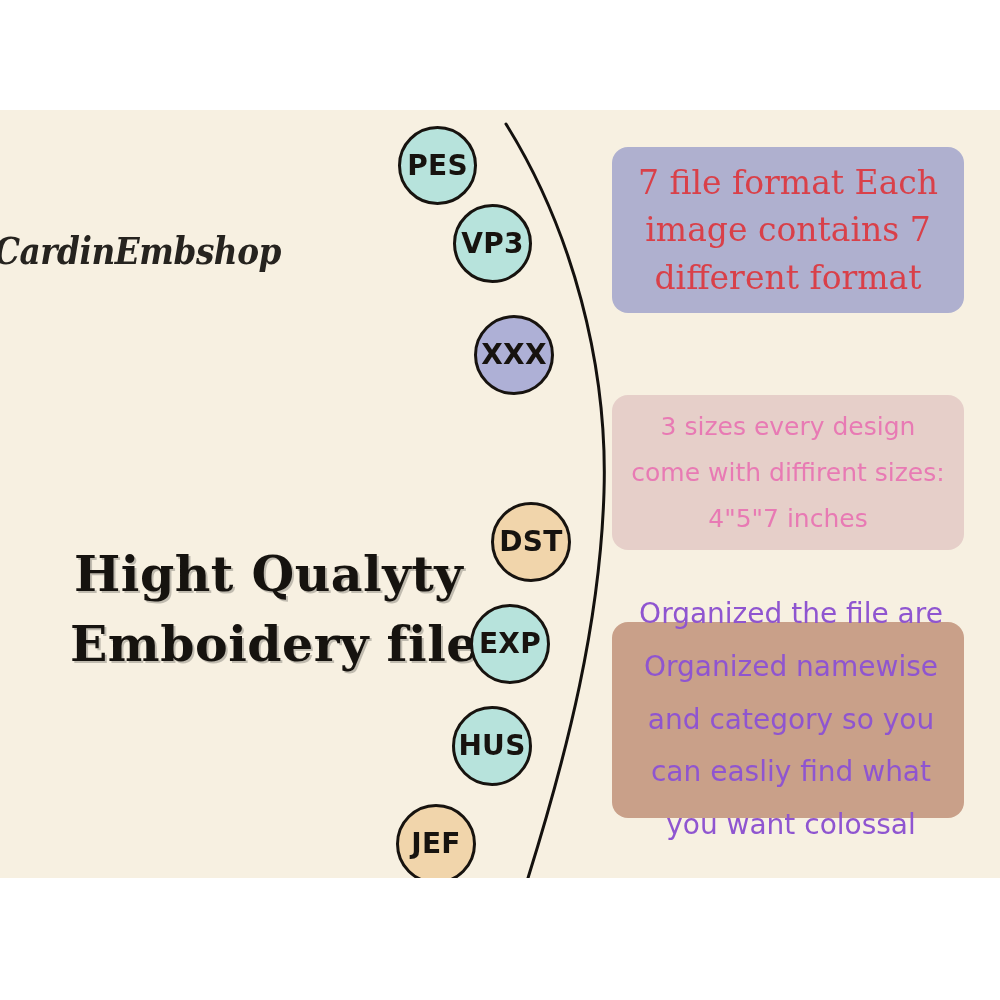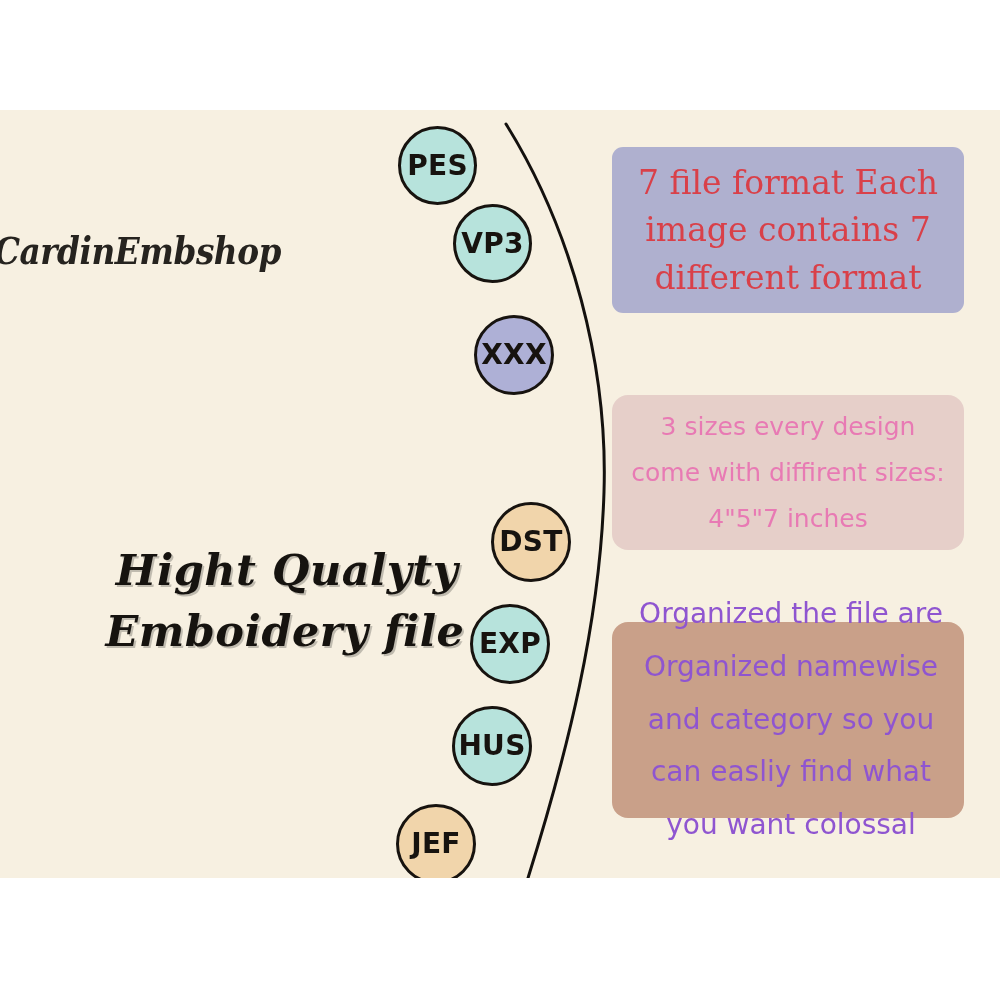--- a/index.html
+++ b/index.html
@@ -49,27 +49,25 @@
   }
 
   
   #headline {
     position: absolute;
     left: 70px;
     top: 430px;
     width: 430px;
     color: #16130f;
     font-family: "DejaVu Serif", serif;
-    font-style: italic;
     font-weight: 700;
-    font-size: 43px;
+    font-size: 49px;
     line-height: 1.42;
     letter-spacing: 0.5px;
     text-shadow: 2px 2px 0 rgba(0,0,0,0.22);
-    text-align: center;
   }
   #headline .l1 { display: block; padding-left: 4px; }
   #headline .l2 { display: block; padding-left: 0px; }
 
   
   #arc {
     position: absolute;
     left: 0;
     top: 0;
     width: 1000px;
@@ -172,21 +170,21 @@
     </div>
 
     <div class="bubble" style="left:452px; top:596px; width:80px; height:80px; background:#b7e3dc;">
       <span>HUS</span>
     </div>
 
     <div class="bubble" style="left:396px; top:694px; width:80px; height:80px; background:#f1d5ab;">
       <span>JEF</span>
     </div>
 
-    <div class="card" id="card-formats" style="left:612px; top:37px; width:352px; height:166px; background:#afb0cf;border-radius:11px;">
+    <div class="card" id="card-formats" style="left:612px; top:37px; width:352px; height:166px; background:#afb0cf;">
       <p>7 file format Each image contains 7 different format</p>
     </div>
 
     <div class="card" id="card-sizes" style="left:612px; top:285px; width:352px; height:155px; background:#e6cfc9;justify-content:flex-end;">
       <p>3 sizes every design come with diffirent sizes: 4"5"7 inches</p>
     </div>
 
     <div class="card" id="card-organized" style="left:612px; top:512px; width:352px; height:196px; background:#c9a089;">
       <p>Organized the file are Organized namewise and category so you can easliy find what you want colossal</p>
     </div>

